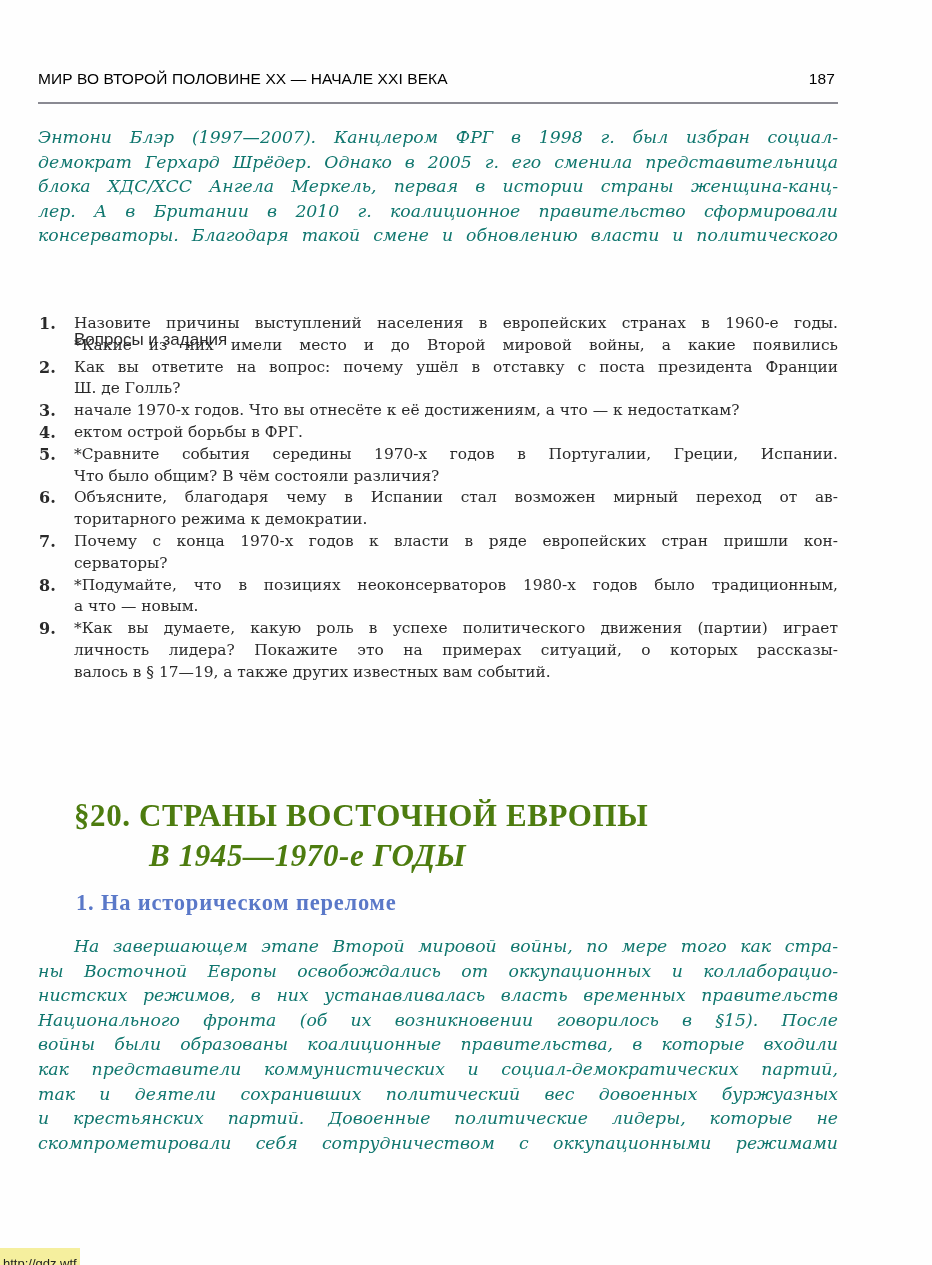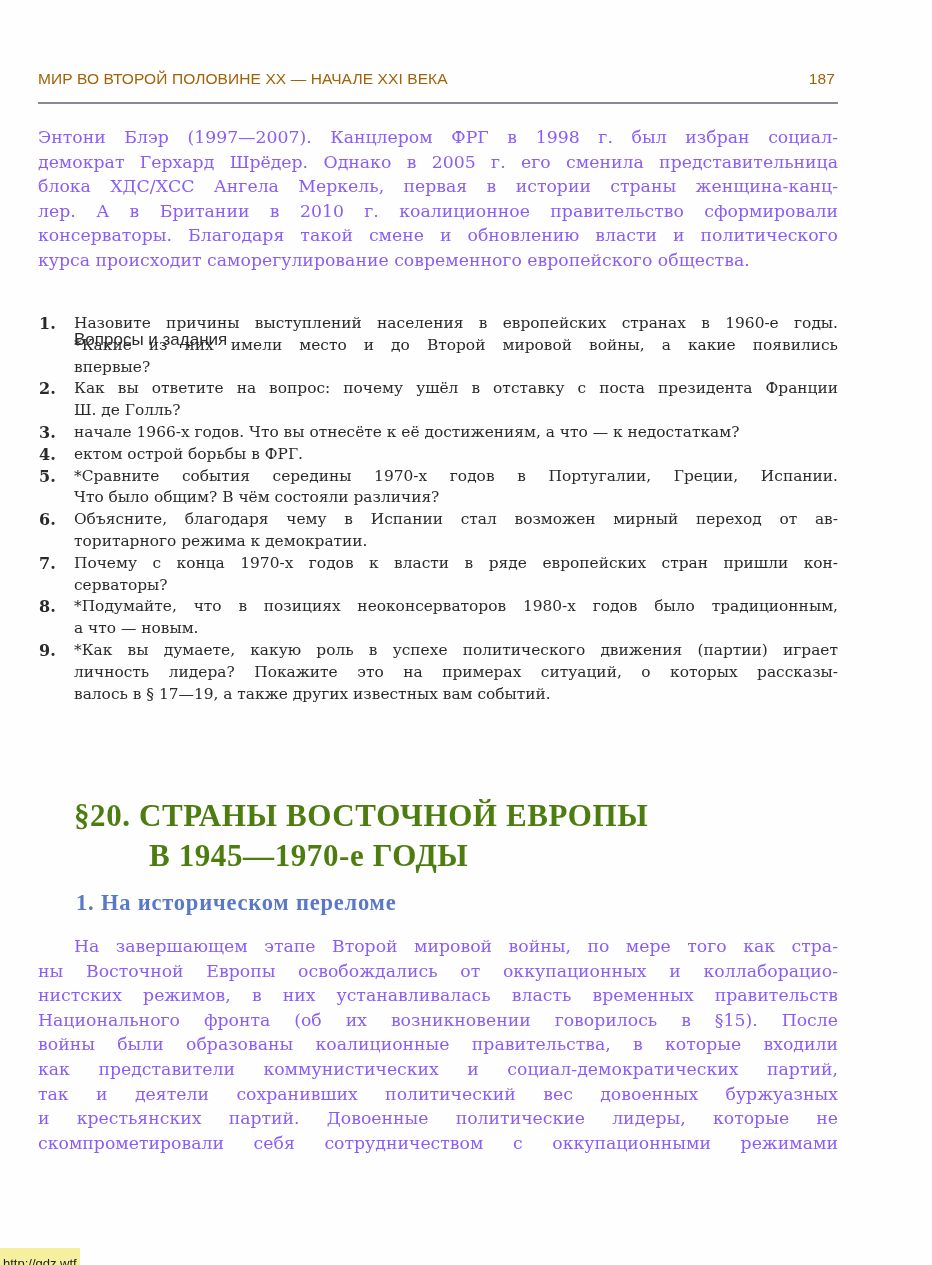--- a/index.html
+++ b/index.html
@@ -2,29 +2,29 @@
 <html><head>
 <meta charset="utf-8">
 <style>
   html, body { margin: 0; padding: 0; }
   body {
     width: 932px; height: 1265px; background: #fefefe; position: relative; overflow: hidden;
     color: #2a2a2a;
   }
   .header {
     position: absolute; left: 38px; top: 68px; width: 800px; height: 22px;
-    font-family: "Liberation Sans", sans-serif; font-size: 15.5px; letter-spacing: 0.1px; color: #a16207;
+    font-family: "Liberation Sans", sans-serif; font-size: 15.5px; letter-spacing: 0.1px; color: #000000;
   }
   .header .title { position: absolute; left: 0; top: 2px; }
   .header .page-num { position: absolute; right: 3px; top: 2px; text-align: right; }
   .header-rule {
     position: absolute; left: 38px; top: 102px; width: 800px; height: 2px; background: #8a8a92;
   }
   .body-text {
-    font-family: "DejaVu Serif", serif; font-size: 17.3px; line-height: 24.5px; color: #8b5cf6;
+    font-family: "DejaVu Serif", serif; font-size: 17.3px; line-height: 24.5px; color: #0f766e; font-style: italic;
   }
   .para1 { position: absolute; left: 38px; top: 125px; width: 800px; }
   .line { white-space: nowrap; display: block; text-align: justify; text-align-last: justify; height: 24.5px; }
   .line.last { text-align-last: left; }
   .qa-title {
     position: absolute; left: 74px; top: 287px;
     font-family: "Liberation Sans", sans-serif; font-weight: normal; font-size: 17px; color: #2a2a2a; margin-top: 43px;
   }
   .questions { position: absolute; left: 38px; top: 313px; width: 800px; }
   .q { position: relative; padding-left: 36px; }
@@ -34,21 +34,21 @@
   .q .qline {
     display: block; white-space: nowrap; text-align: justify; text-align-last: justify;
     font-family: "DejaVu Serif", serif; font-size: 15.4px; line-height: 21.8px; height: 21.8px;
   }
   .q .qline.last { text-align-last: left; }
   .section-title {
     position: absolute; left: 74px; top: 796px;
     font-family: "Liberation Serif", serif; font-weight: bold; font-size: 31px; line-height: 40px; color: #4d7c0f;
     letter-spacing: 0.6px;
   }
-  .section-title .l2 { display: block; padding-left: 75px; }
+  .section-title .l2 { display: block; padding-left: 75px; font-style: italic; }
   .subsection {
     position: absolute; left: 76px; top: 890px;
     font-family: "Liberation Serif", serif; font-weight: bold; font-size: 22.5px; color: #5a78c8; letter-spacing: 0.8px;
   }
   .para2 { position: absolute; left: 38px; top: 934px; width: 800px; }
   .para2 .line { height: 24.6px; line-height: 24.6px; }
   .indent { padding-left: 36px; }
   .watermark {
     position: absolute; left: 0; top: 1248px; padding: 8px 3px; height: 24px; line-height: 16px;
     background: #f5ef9e; font-family: "Liberation Sans", sans-serif; font-size: 13px; color: #222;
@@ -62,40 +62,38 @@
   <span class="page-num">187</span>
 </div>
 <div class="header-rule"></div>
 
 <div class="para1 body-text">
   <span class="line">Энтони Блэр (1997—2007). Канцлером ФРГ в 1998 г. был избран социал-</span>
   <span class="line">демократ Герхард Шрёдер. Однако в 2005 г. его сменила представительница</span>
   <span class="line">блока ХДС/ХСС Ангела Меркель, первая в истории страны женщина-канц-</span>
   <span class="line">лер. А в Британии в 2010 г. коалиционное правительство сформировали</span>
   <span class="line">консерваторы. Благодаря такой смене и обновлению власти и политического</span>
-  <span class="line last">курса происходит саморегулирование современного европейского общества.</span>
 </div>
 
 <div class="qa-title">Вопросы и задания</div>
 
 <div class="questions">
   <div class="q">
     <span class="num">1.</span>
     <span class="qline">Назовите причины выступлений населения в европейских странах в 1960-е годы.</span>
     <span class="qline">*Какие из них имели место и до Второй мировой войны, а какие появились</span>
-    <span class="qline last">впервые?</span>
   </div>
   <div class="q">
     <span class="num">2.</span>
     <span class="qline">Как вы ответите на вопрос: почему ушёл в отставку с поста президента Франции</span>
     <span class="qline last">Ш. де Голль?</span>
   </div>
   <div class="q">
     <span class="num">3.</span>
-    <span class="qline last">начале 1966-х годов. Что вы отнесёте к её достижениям, а что — к недостаткам?</span>
+    <span class="qline last">начале 1970-х годов. Что вы отнесёте к её достижениям, а что — к недостаткам?</span>
   </div>
   <div class="q">
     <span class="num">4.</span>
     <span class="qline last">ектом острой борьбы в ФРГ.</span>
   </div>
   <div class="q">
     <span class="num">5.</span>
     <span class="qline">*Сравните события середины 1970-х годов в Португалии, Греции, Испании.</span>
     <span class="qline last">Что было общим? В чём состояли различия?</span>
   </div>

